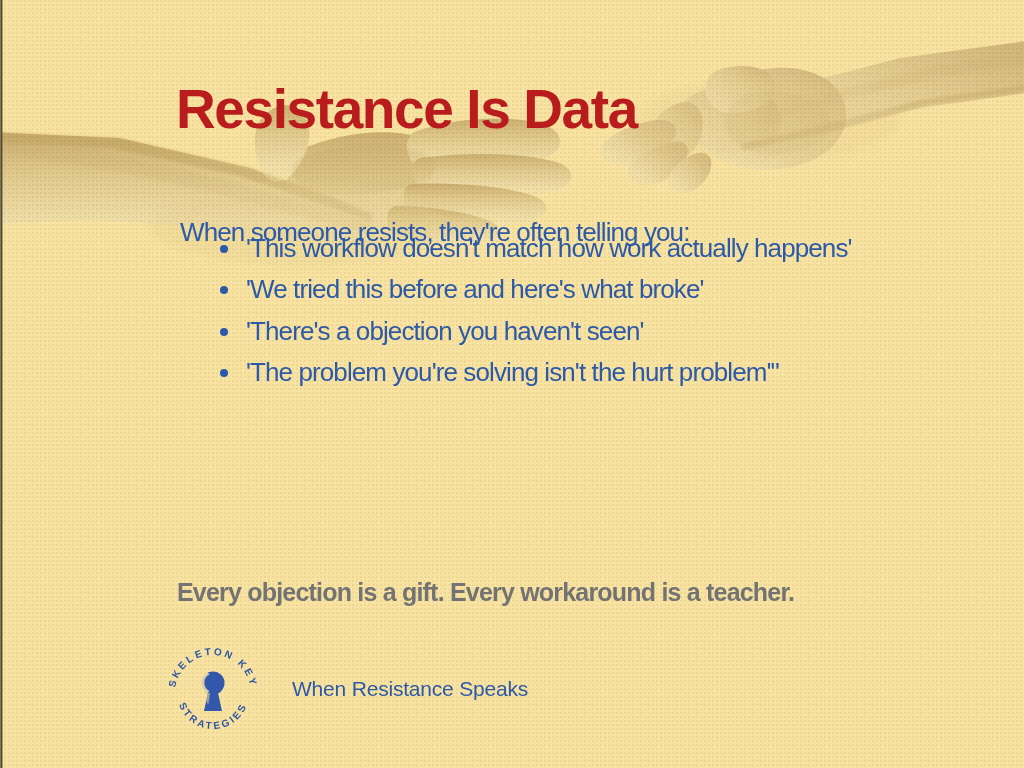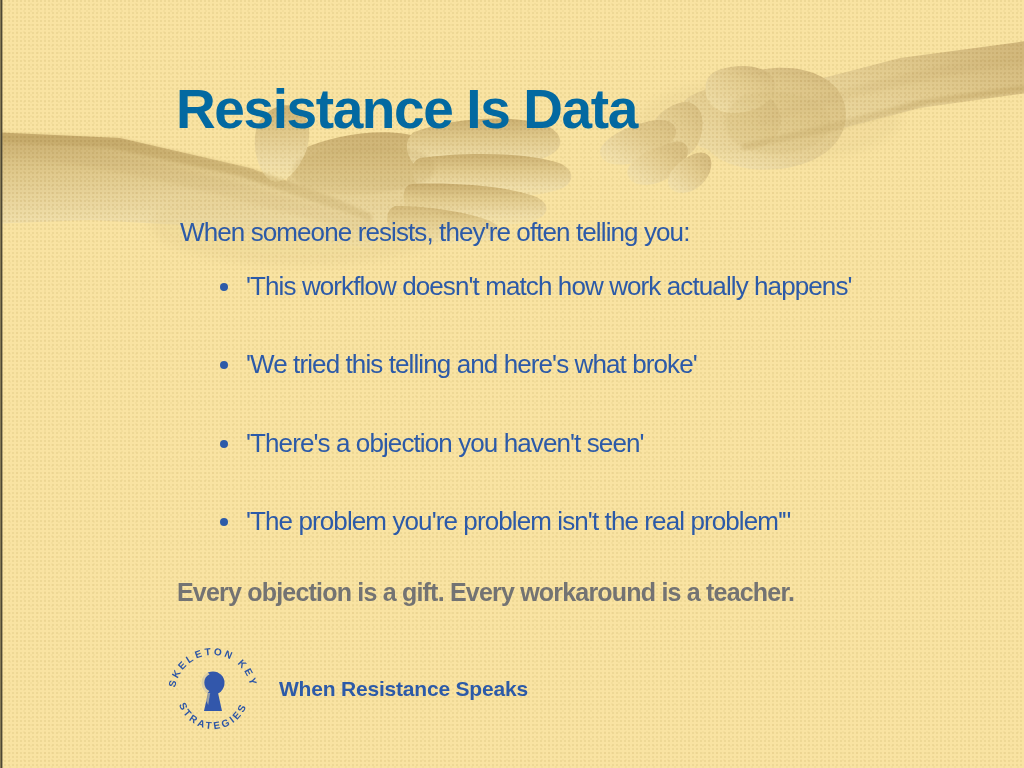--- a/index.html
+++ b/index.html
@@ -58,21 +58,21 @@
     box-sizing: border-box;
   }
 
   #title {
     position: absolute;
     left: 176px;
     top: 44px;
     font-size: 55px;
     font-weight: 700;
     letter-spacing: -1.4px;
-    color: #0369a1;
+    color: #b91c1c;
     line-height: 1.05;
     white-space: nowrap;
   }
 
   #lead {
     position: absolute;
     left: 180px;
     top: 190px;
     width: 700px;
     font-size: 26px;
@@ -91,21 +91,20 @@
     list-style: none;
   }
   #bullets li {
     position: relative;
     padding-left: 36px;
     font-size: 26px;
     color: #2c5aa8;
     line-height: 1.55;
     letter-spacing: -0.9px;
     margin-bottom: 1px;
-    margin-top: 38px;
   }
   #bullets li::before {
     content: "";
     position: absolute;
     left: 10px;
     top: 17px;
     width: 8px;
     height: 8px;
     border-radius: 50%;
     background: #2c5aa8;
@@ -131,26 +130,25 @@
     display: flex;
     align-items: center;
   }
   #logo-badge {
     width: 100px;
     height: 96px;
     flex: 0 0 auto;
   }
   #logo-badge svg { display: block; }
   #footer-label {
-    margin-left: 16px;
+    margin-left: 29px;
     font-size: 21px;
     color: #2c5aa8;
     letter-spacing: -0.2px;
     white-space: nowrap;
-    font-weight: bold;
   }
 </style>
 </head>
 <body>
 
 <div id="slide">
 
   <div id="art-layer">
     <svg viewBox="0 0 1024 768" xmlns="http://www.w3.org/2000/svg" aria-hidden="true">
       <defs>
@@ -259,23 +257,23 @@
   <div id="edge-rule"></div>
 
   <div id="content">
 
     <h1 id="title">Resistance Is Data</h1>
 
     <p id="lead">When someone resists, they're often telling you:</p>
 
     <ul id="bullets">
       <li>'This workflow doesn't match how work actually happens'</li>
-      <li>'We tried this telling and here's what broke'</li>
+      <li>'We tried this before and here's what broke'</li>
       <li>'There's a objection you haven't seen'</li>
-      <li>'The problem you're problem isn't the real problem'"</li>
+      <li>'The problem you're solving isn't the hurt problem'"</li>
     </ul>
 
     <p id="kicker">Every objection is a gift. Every workaround is a teacher.</p>
 
     <div id="footer">
 
       <div id="logo-badge">
         <svg viewBox="0 0 100 96" width="100" height="96" xmlns="http://www.w3.org/2000/svg">
           <defs>
             <path id="arcTop" d="M 12,52 A 38,38 0 0 1 88,52" fill="none"></path>

